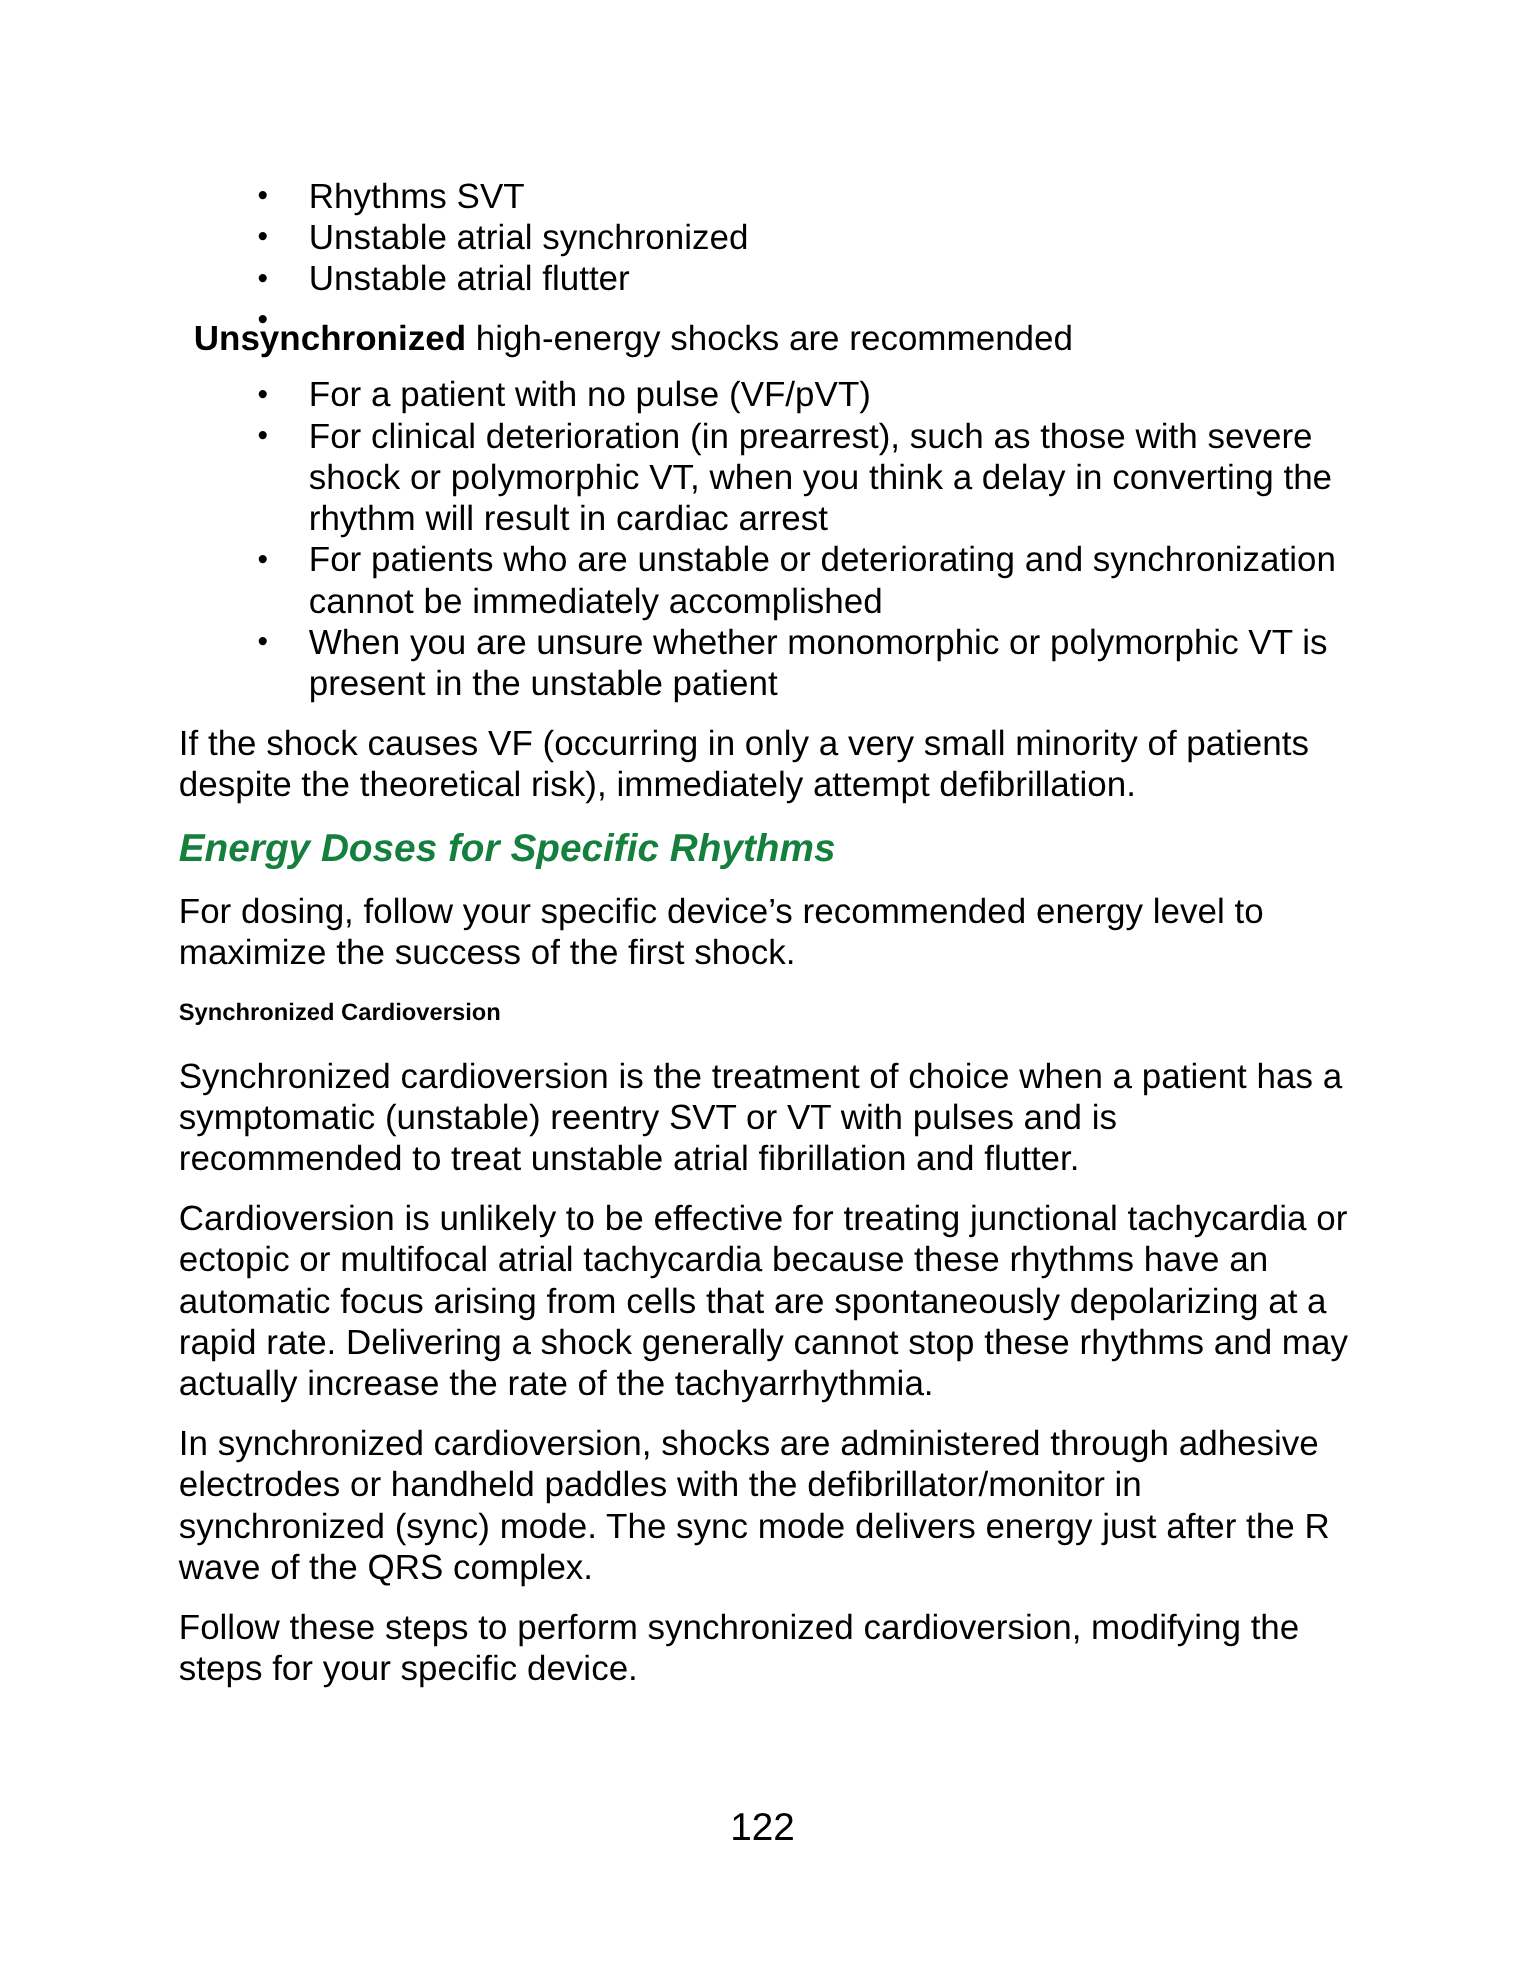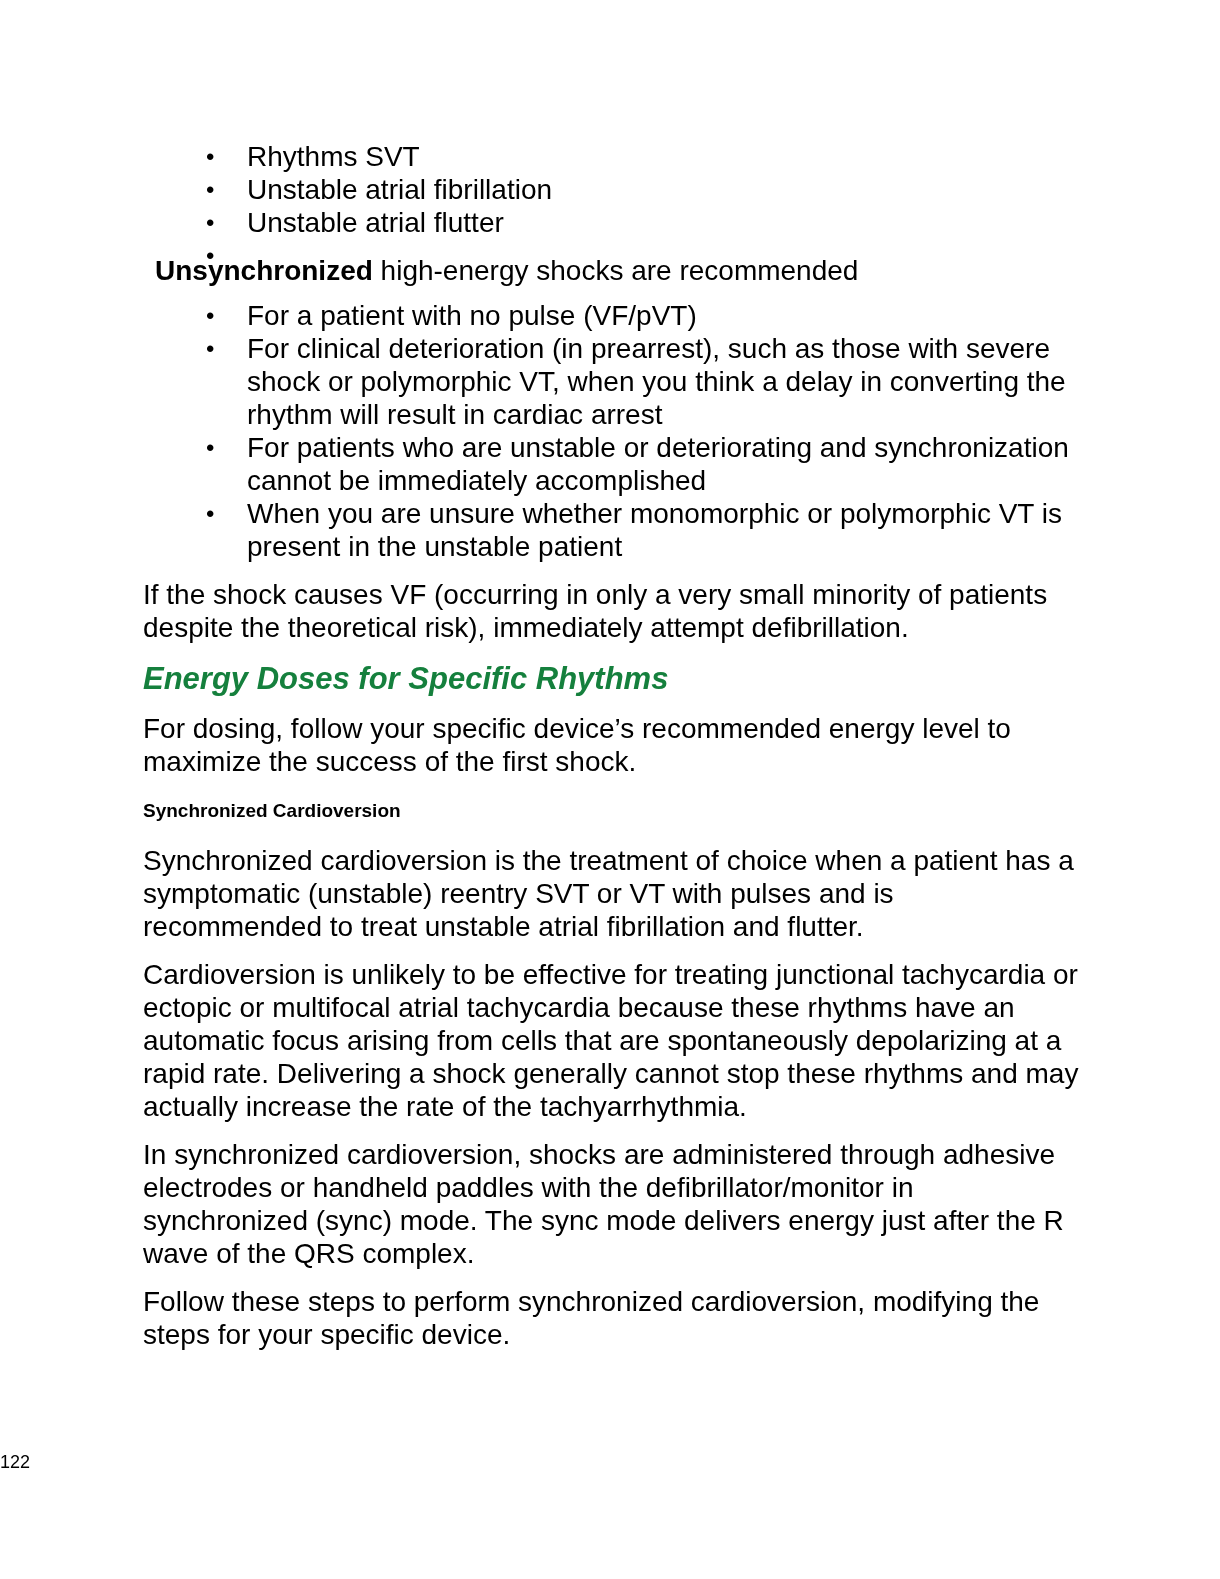--- a/index.html
+++ b/index.html
@@ -73,40 +73,40 @@
     font-size: 19px;
     line-height: 36px;
     font-weight: bold;
     color: #000000;
   }
   .page-footer {
     position: absolute;
     left: 0;
     top: 1447px;
     width: 1220px;
-    text-align: left;
-    font-size: 18px;
+    text-align: center;
+    font-size: 31px;
     line-height: 30px;
     color: #000000;
   }
 </style>
 </head>
 <body>
 
 <div class="page">
   <div class="content">
 
     <ul class="doc-list">
       <li>
         <span class="bullet-marker">•</span>
         <span class="li-text">Rhythms SVT</span>
       </li>
       <li>
         <span class="bullet-marker">•</span>
-        <span class="li-text">Unstable atrial fibrillation</span>
+        <span class="li-text">Unstable atrial synchronized</span>
       </li>
       <li>
         <span class="bullet-marker">•</span>
         <span class="li-text">Unstable atrial flutter</span>
       </li>
       <li>
         <span class="bullet-marker">•</span>
       </li>
     </ul>
 

